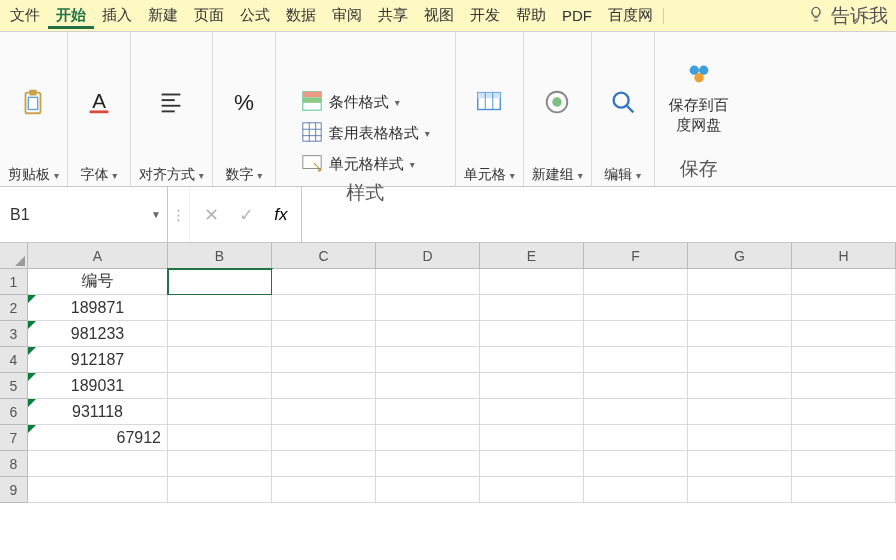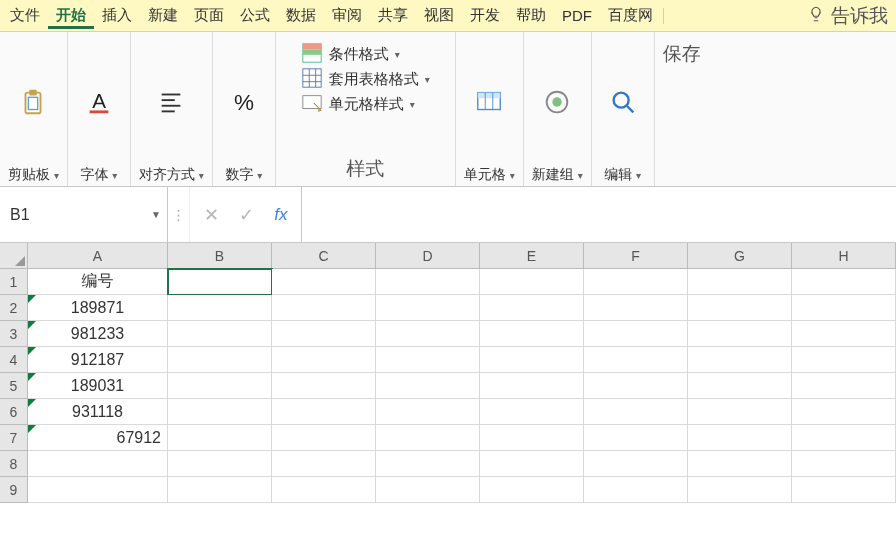--- a/index.html
+++ b/index.html
@@ -19,32 +19,32 @@
   .ribbon { display:flex; height:155px; border-bottom:1px solid #c8c8c8; background:#fafafa;}
   .group { display:flex; flex-direction:column; align-items:center; justify-content:space-between;
            border-right:1px solid #dcdcdc; padding:6px 8px 2px 8px;}
   .group-inner { flex:1; display:flex; flex-direction:column; align-items:center; justify-content:center; gap:4px;}
   .group-label { font-size:19px; color:#555; padding:3px 0 2px 0;}
   .big-btn { display:flex; flex-direction:column; align-items:center; gap:4px; padding:4px 6px; }
   .big-btn .icon { width:34px;height:34px; display:flex;align-items:center;justify-content:center;}
   .big-btn .icon svg{width:30px;height:30px;}
   .big-btn .cap{font-size:15px;color:#333;display:flex;align-items:center;gap:2px;}
   .drop{font-size:10px;color:#666;}
-  .styles-list{display:flex;flex-direction:column;gap:0;align-items:flex-start;}
+  .styles-list{display:flex;flex-direction:column;gap:6px;align-items:flex-start;margin-top:48px;}
   .styles-row{display:flex;align-items:center;gap:6px;font-size:15px;color:#333;}
   .styles-row svg{width:22px;height:22px;}
 
   
   .formulabar{display:flex;align-items:stretch;height:56px;border-bottom:1px solid #c8c8c8;background:#fff;}
   .namebox{width:168px;border-right:1px solid #c8c8c8;display:flex;align-items:center;padding:0 10px;font-size:16px;background:#fff;position:relative;}
   .namebox .nbdrop{position:absolute;right:6px;font-size:10px;color:#666;}
   .dots{width:22px;display:flex;align-items:center;justify-content:center;color:#aaa;border-right:1px solid #eee;}
   .fxarea{display:flex;align-items:center;gap:20px;padding:0 14px;}
   .fxarea .fxbtn{color:#b7b7b7;font-size:18px;}
-  .fxarea .fxlbl{font-style:italic;font-size:17px;color:#3b82f6;}
+  .fxarea .fxlbl{font-style:italic;font-size:17px;color:#000000;}
   .fxinput{flex:1;border-left:1px solid #c8c8c8;}
 
   
   .grid{display:grid;position:relative;
         grid-template-columns:28px 140px repeat(7,104px);
         grid-auto-rows:26px;}
   .grid .hdr{background:#e6e6e6;border-right:1px solid #bbb;border-bottom:1px solid #bbb;
              display:flex;align-items:center;justify-content:center;font-size:14px;color:#555;}
   .grid .corner{background:#e6e6e6;border-right:1px solid #bbb;border-bottom:1px solid #bbb;position:relative;}
   .grid .corner::after{content:"";position:absolute;right:2px;bottom:2px;width:0;height:0;
@@ -222,20 +222,34 @@
               <circle cx="14" cy="14" r="8"></circle>
               <line x1="20" y1="20" x2="27" y2="27"></line>
             </svg>
         </span>
       </div>
     </div>
     <div class="cap"><span>编辑</span> <span class="drop">▾</span></div>
   </div>
 
   <div class="group" style="border-right:none">
+    <div class="group-inner">
+      <div class="big-btn">
+        <span class="icon">
+          <svg viewBox="0 0 32 32">
+              <circle cx="11" cy="12" r="5" fill="#3ea0da"></circle>
+              <circle cx="21" cy="12" r="5" fill="#3ea0da"></circle>
+              <circle cx="16" cy="20" r="5" fill="#f0a030"></circle>
+            </svg>
+        </span>
+        <span class="cap" style="flex-direction:column;line-height:1.3">
+            <span style="display:block;white-space:normal;width:60px;text-align:center">保存到百度网盘</span>
+          </span>
+      </div>
+    </div>
     <div class="group-label">保存</div>
   </div>
 </div>
 
 <div class="formulabar">
   <div class="namebox">
     <span>B1</span>
     <span class="nbdrop">▼</span>
   </div>
   <div class="dots">⋮</div>

